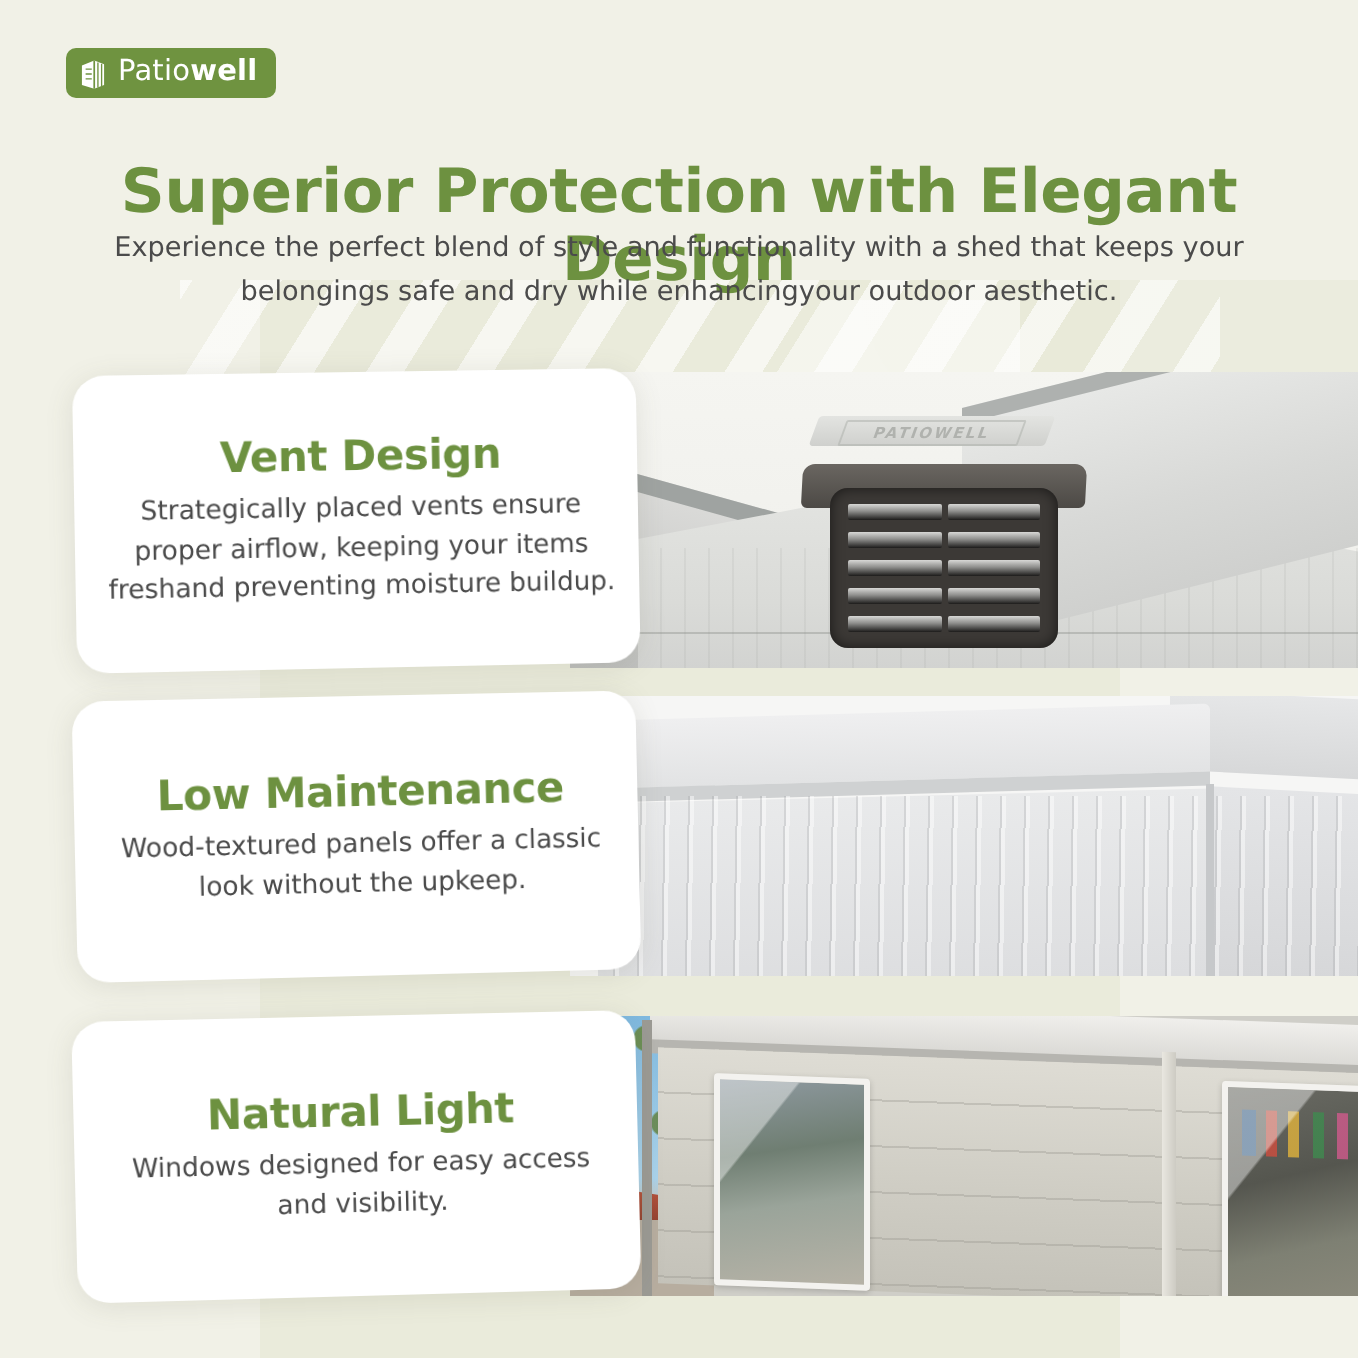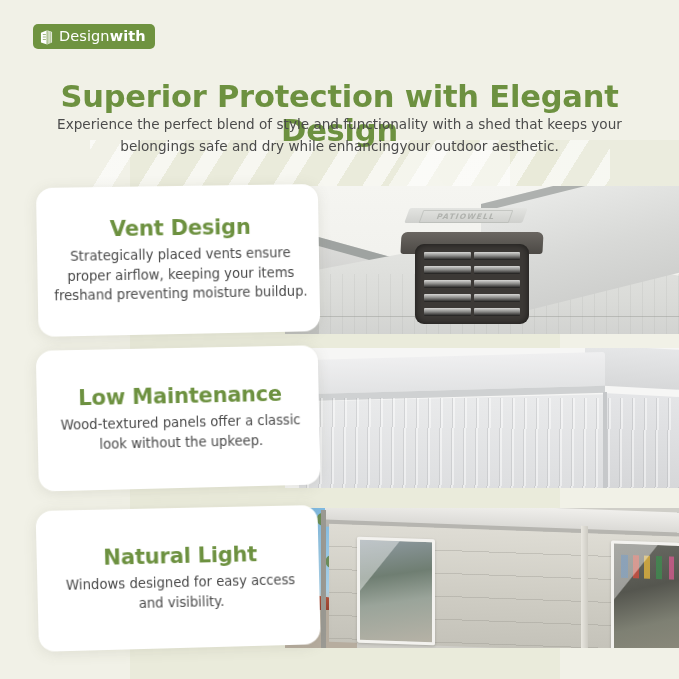--- a/index.html
+++ b/index.html
@@ -299,21 +299,21 @@
 </div>
 
 <div class="logo">
   <svg class="logo-icon" viewBox="0 0 24 26">
     <path d="M3 6 L13 2 L21 5 L21 22 L13 25 L3 22 Z" fill="#ffffff"></path>
     <path d="M13 2 L13 25" stroke="#6f9340" stroke-width="1.4" fill="none"></path>
     <path d="M16 3.6 L16 24" stroke="#6f9340" stroke-width="1.1" fill="none"></path>
     <path d="M19 4.7 L19 23.2" stroke="#6f9340" stroke-width="1.1" fill="none"></path>
     <path d="M6 9 L11 9 M6 13 L11 13 M6 17 L11 17" stroke="#6f9340" stroke-width="1.1"></path>
   </svg>
-  <span class="logo-text"><span>Design</span><b>with</b></span>
+  <span class="logo-text"><span>Patio</span><b>well</b></span>
 </div>
 
 <h1 class="headline">Superior Protection with Elegant Design</h1>
 <p class="subhead">Experience the perfect blend of style and functionality with a shed that keeps your belongings safe and dry while enhancingyour outdoor aesthetic.</p>
 
 <div class="row r1">
   <div class="row-media">
     <div class="vent-scene">
       <div class="vent-sky"></div>
       <div class="roof-left"></div>

